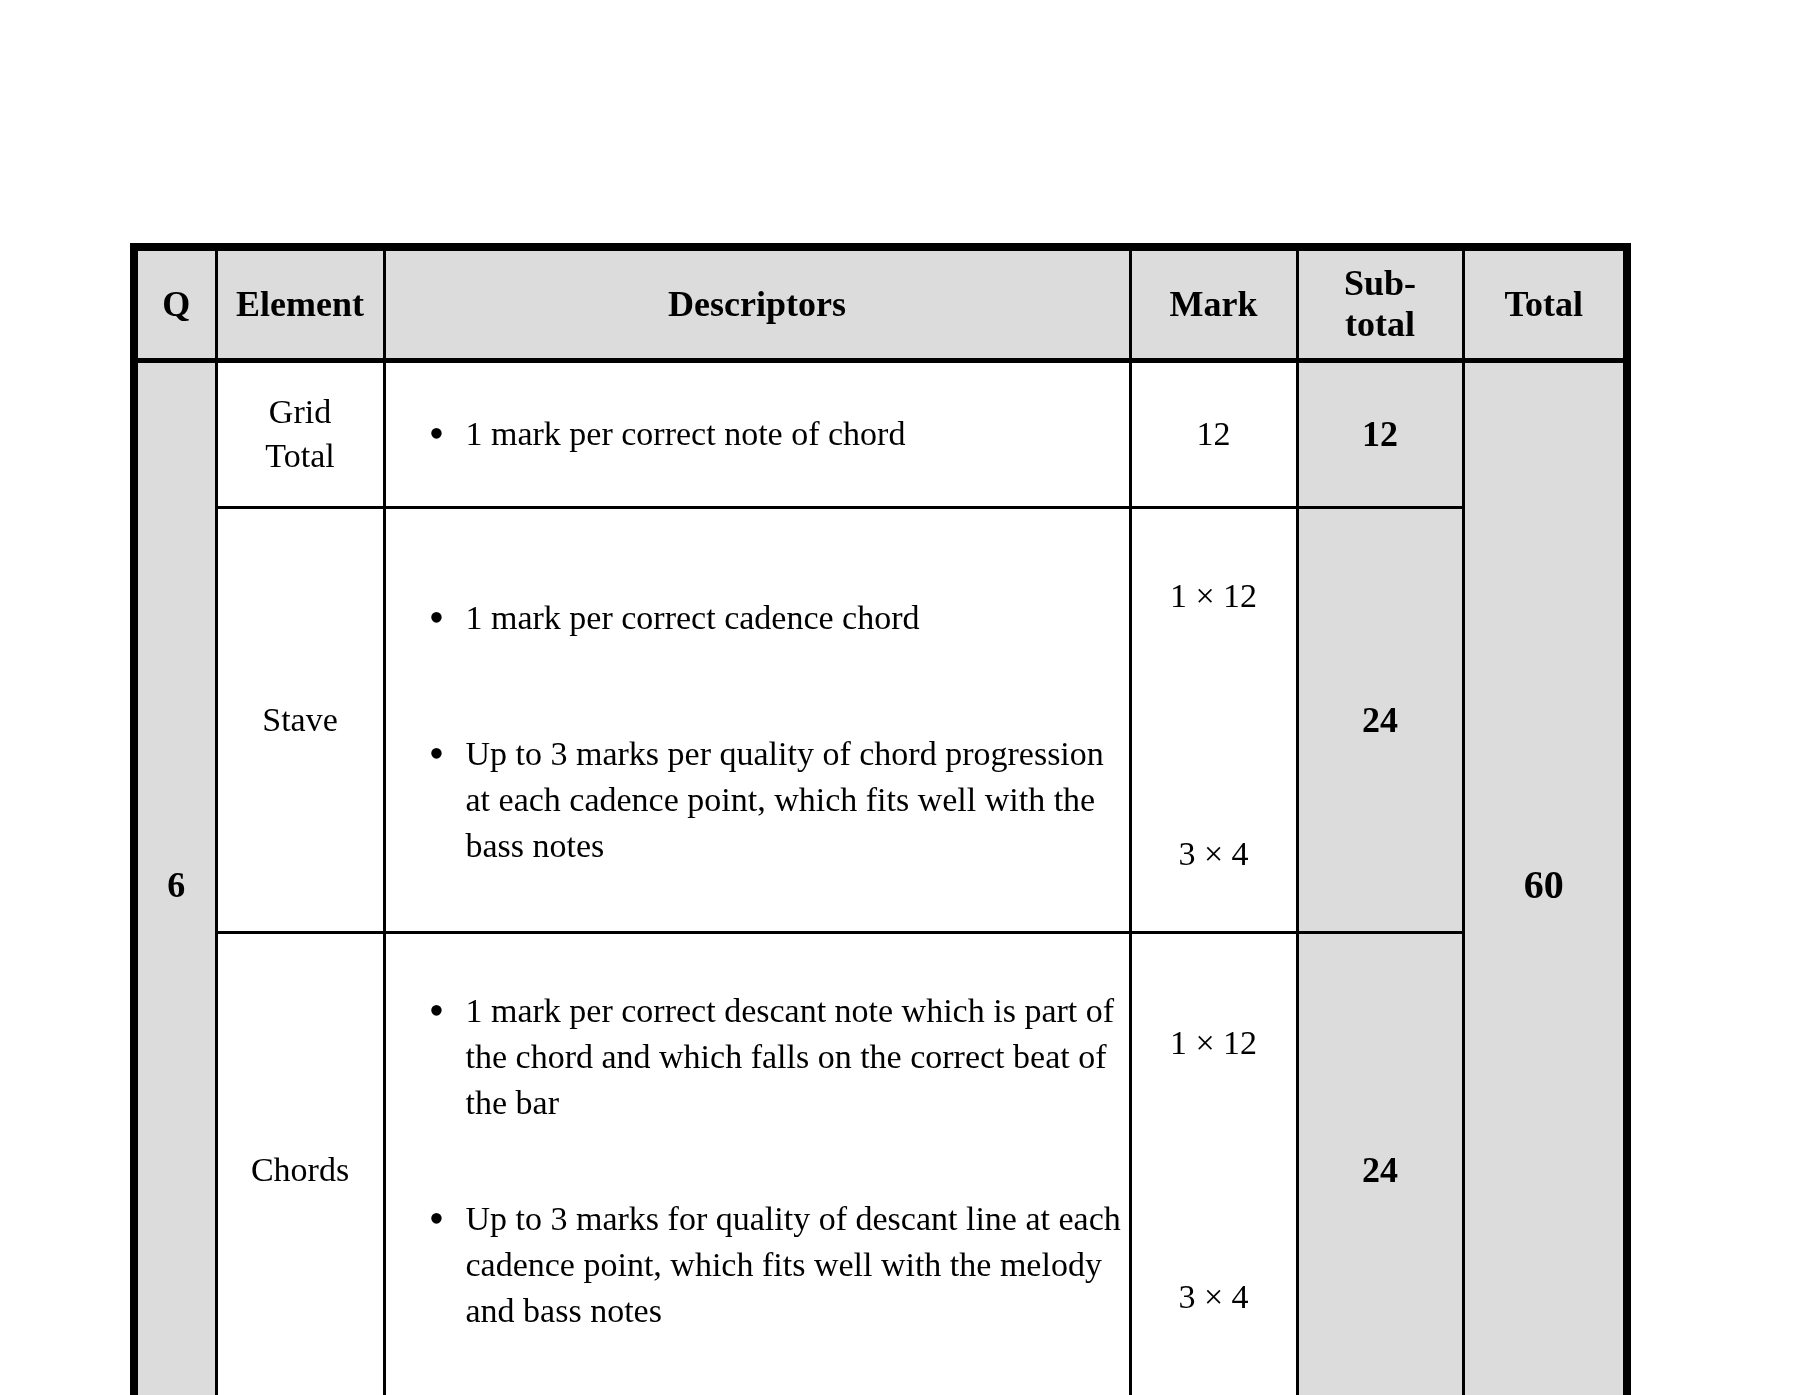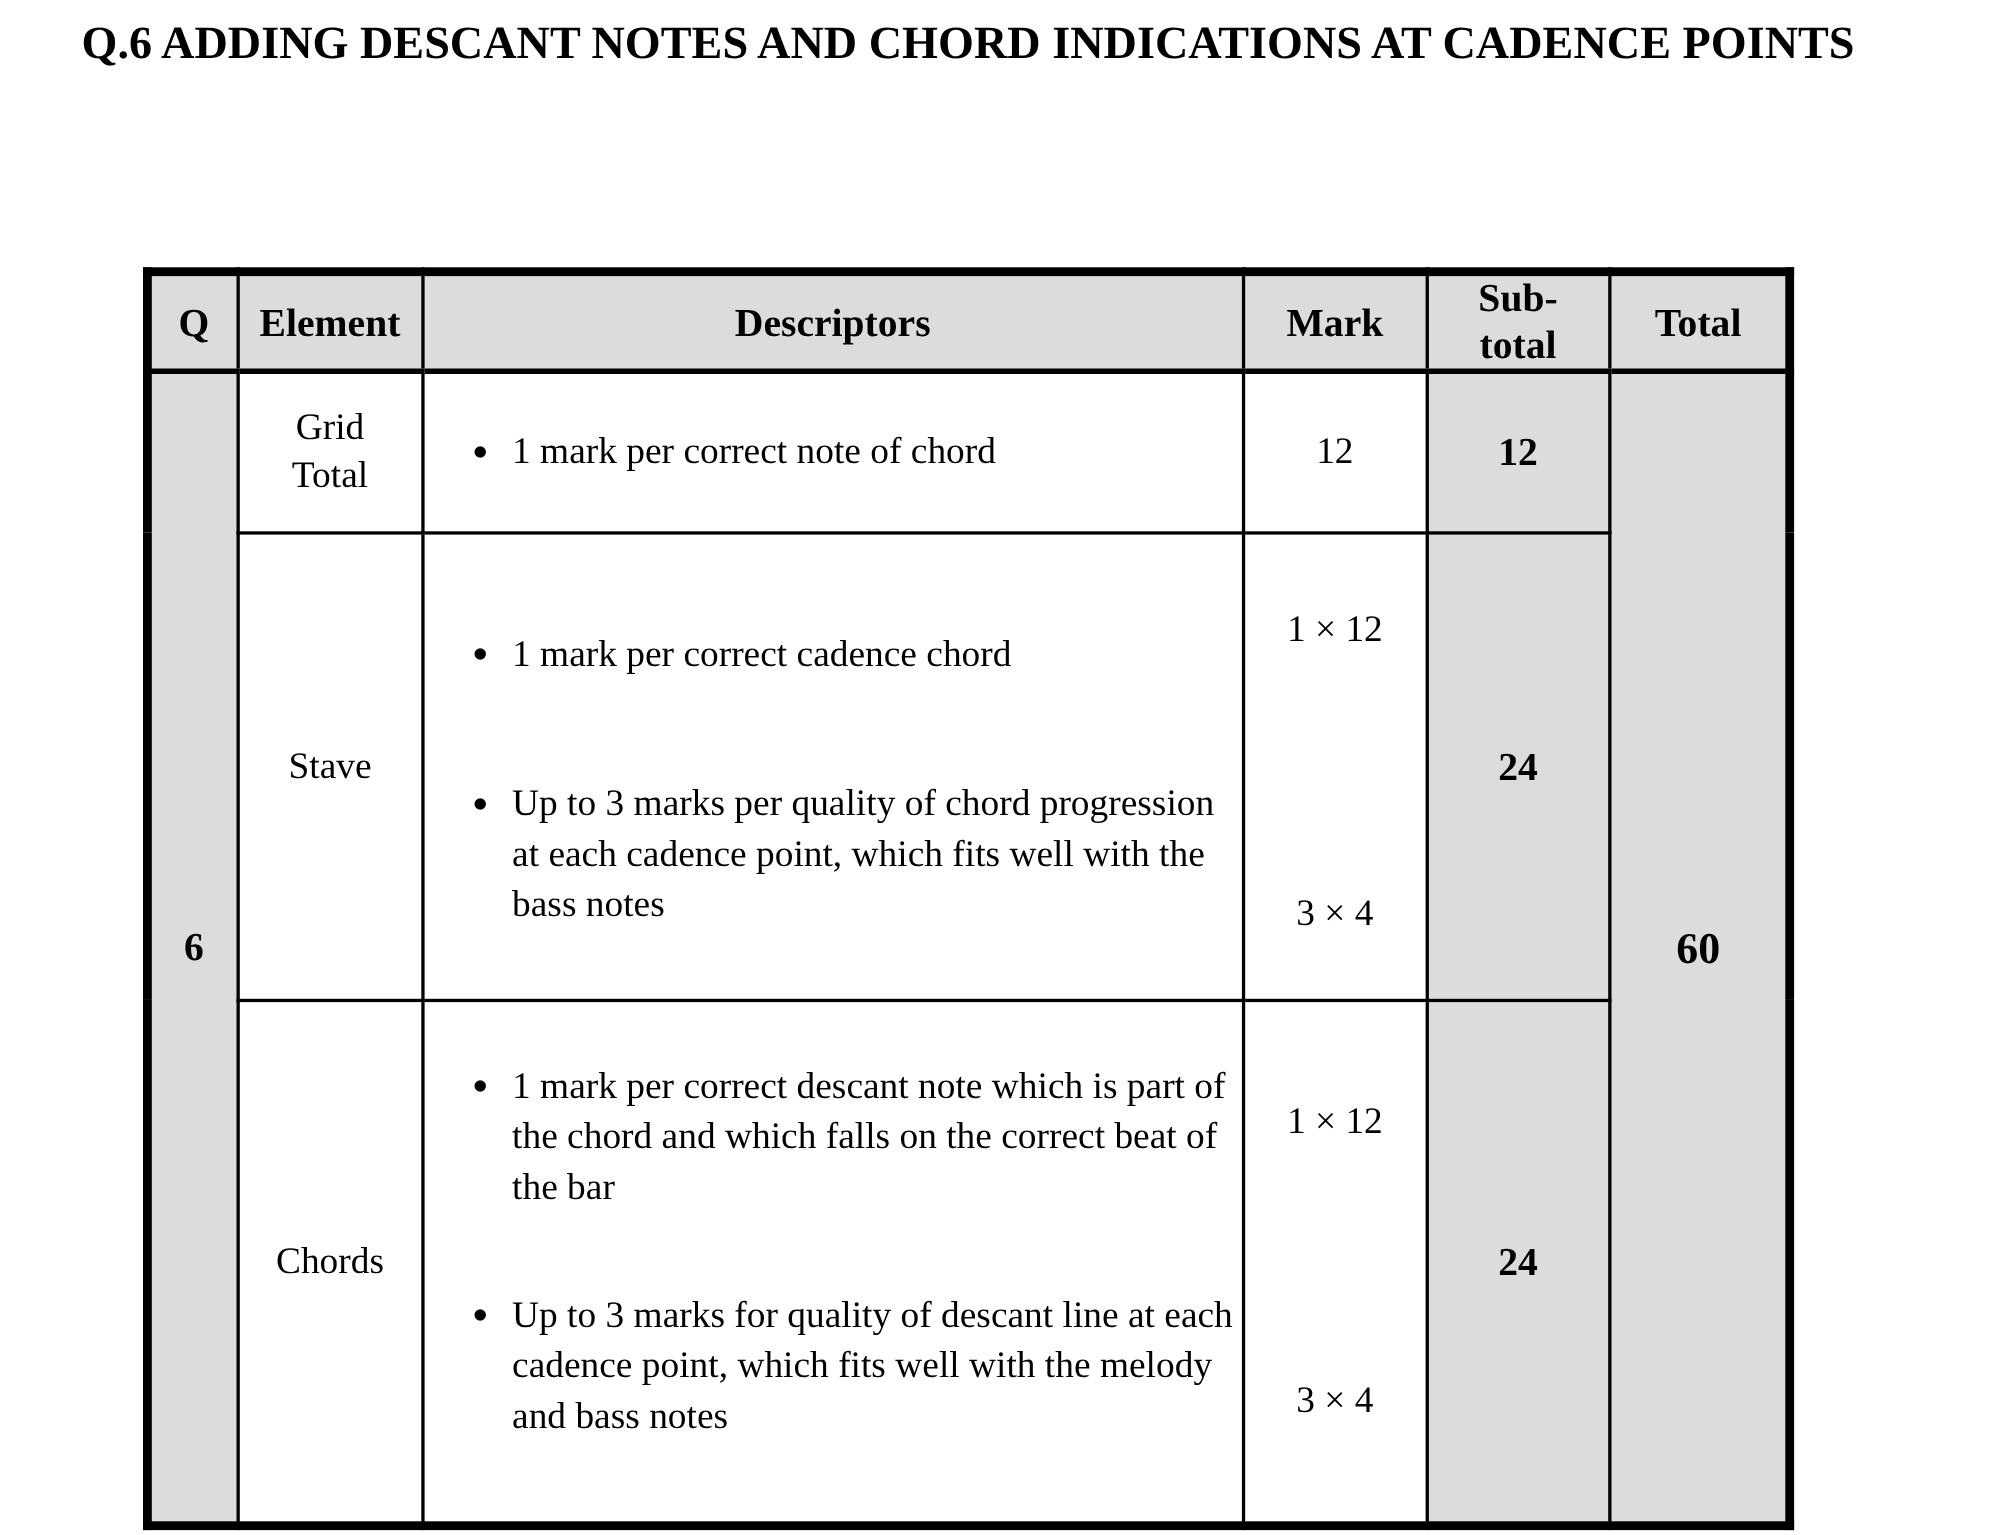--- a/index.html
+++ b/index.html
@@ -42,21 +42,21 @@
     font-weight: bold;
     font-size: 36px;
     text-align: center;
     border-bottom: 5px solid #000000;
   }
   tr.header-row { height: 90px; }
   tr.row1 { height: 147px; }
   tr.row2 { height: 425px; }
   tr.row3 { height: 478px; }
   .shaded { background: #dcdcdc; }
-  .subhead-wrap { width: 104px; margin: 0 auto; line-height: 1.15; }
+  .subhead-wrap { width: 104px; margin: 12px auto; line-height: 1.15; }
   td.qcell {
     text-align: center;
     font-weight: bold;
     font-size: 36px;
   }
   td.totalcell {
     text-align: center;
     font-weight: bold;
     font-size: 40px;
   }
@@ -89,21 +89,20 @@
   .m-r3b1 { margin-top: 54px; }
   .m-r3b2 { margin-top: 70px; }
   .m-r3m1 { margin-top: 86px; }
   .m-r3m2 { margin-top: 208px; }
 </style>
 </head>
 <body>
 
 <div class="page">
 
-  <div class="title">Q.6 ADDING DESCANT NOTES AND CHORD INDICATIONS AT CADENCE POINTS</div>
 
   <table class="mark-table">
     <colgroup>
       <col style="width:82px">
       <col style="width:168px">
       <col style="width:746px">
       <col style="width:167px">
       <col style="width:166px">
       <col style="width:164px">
     </colgroup>

